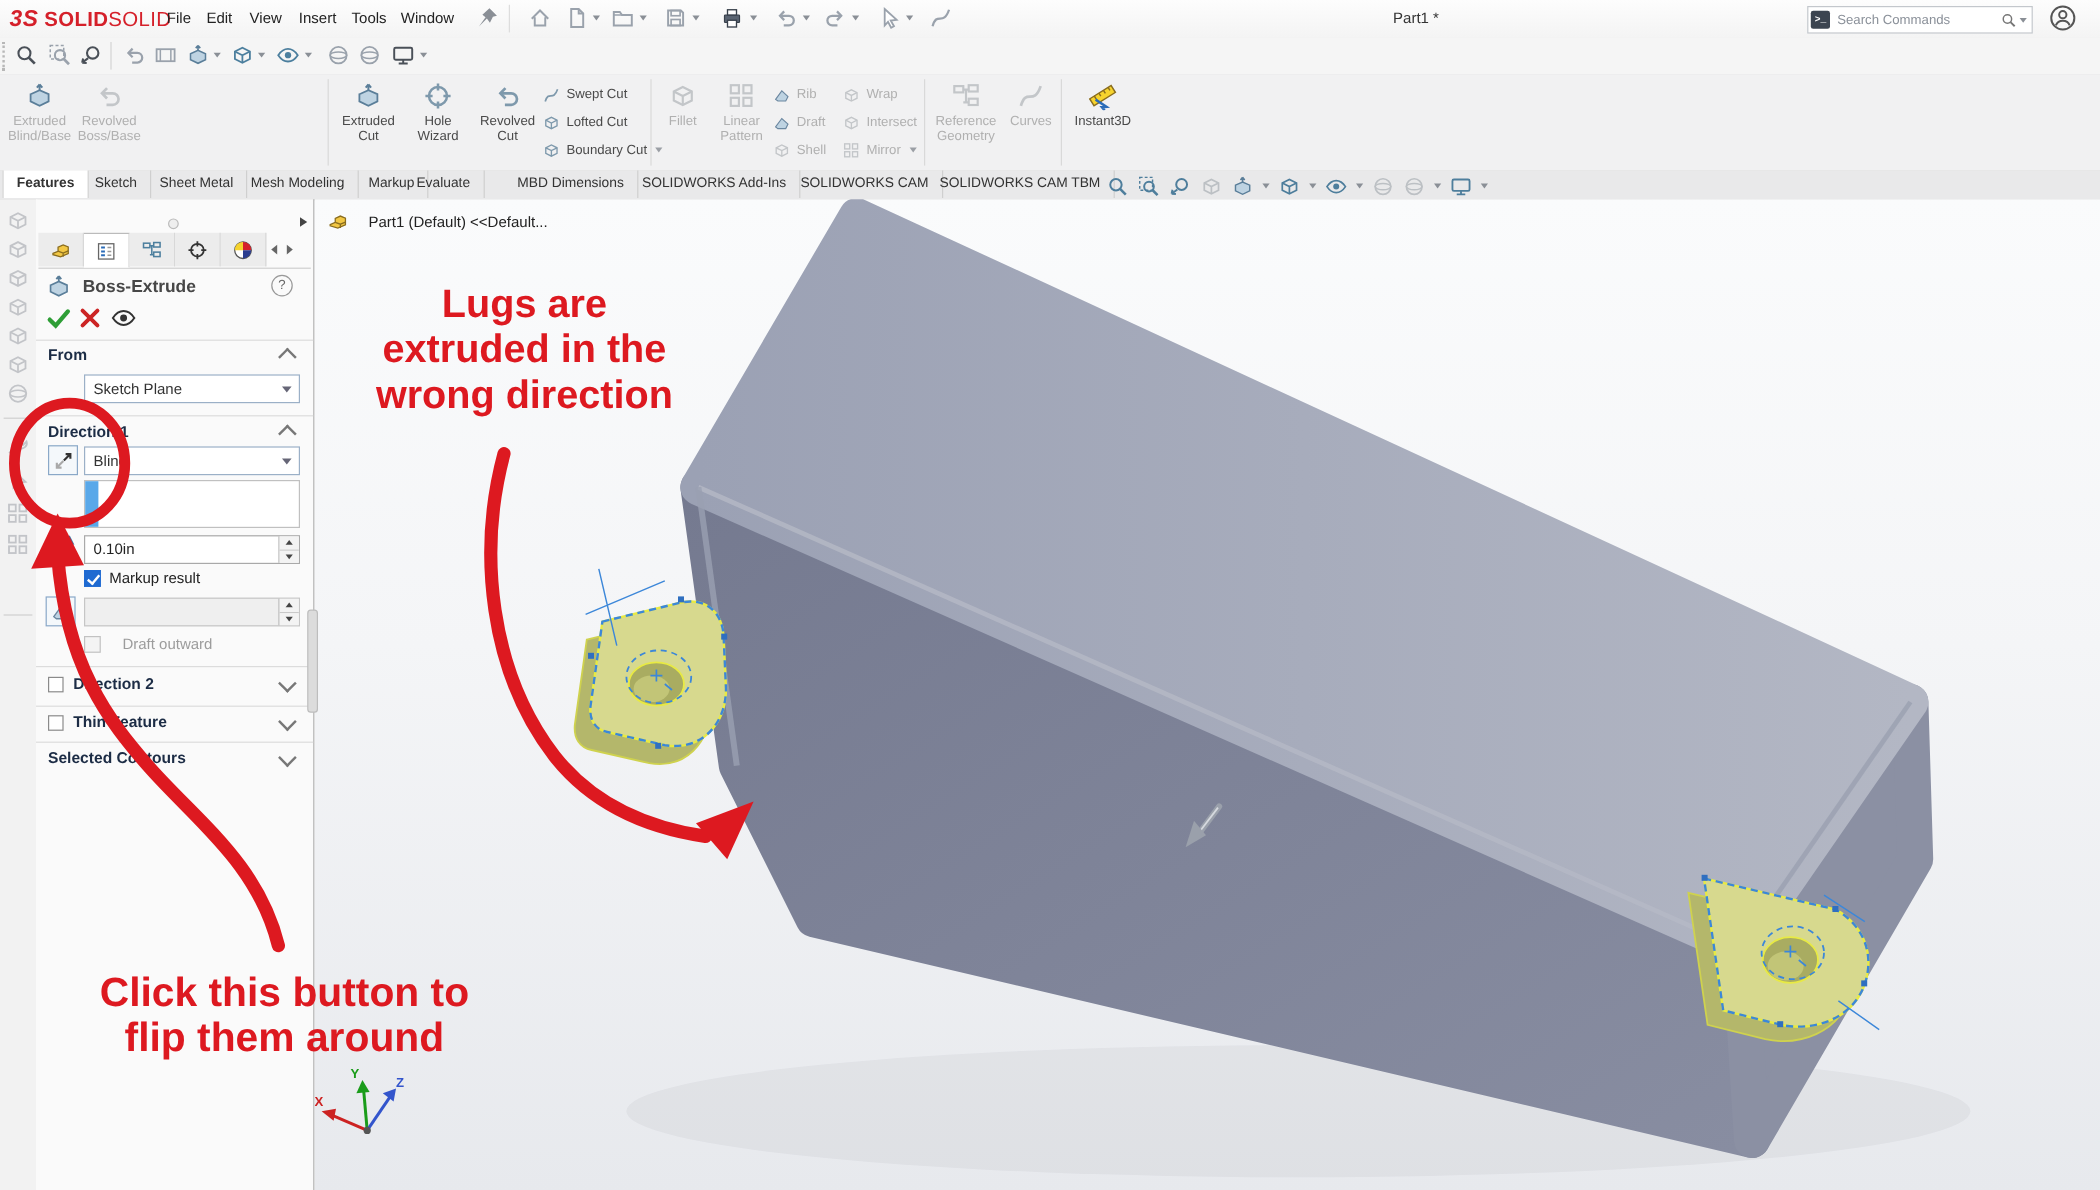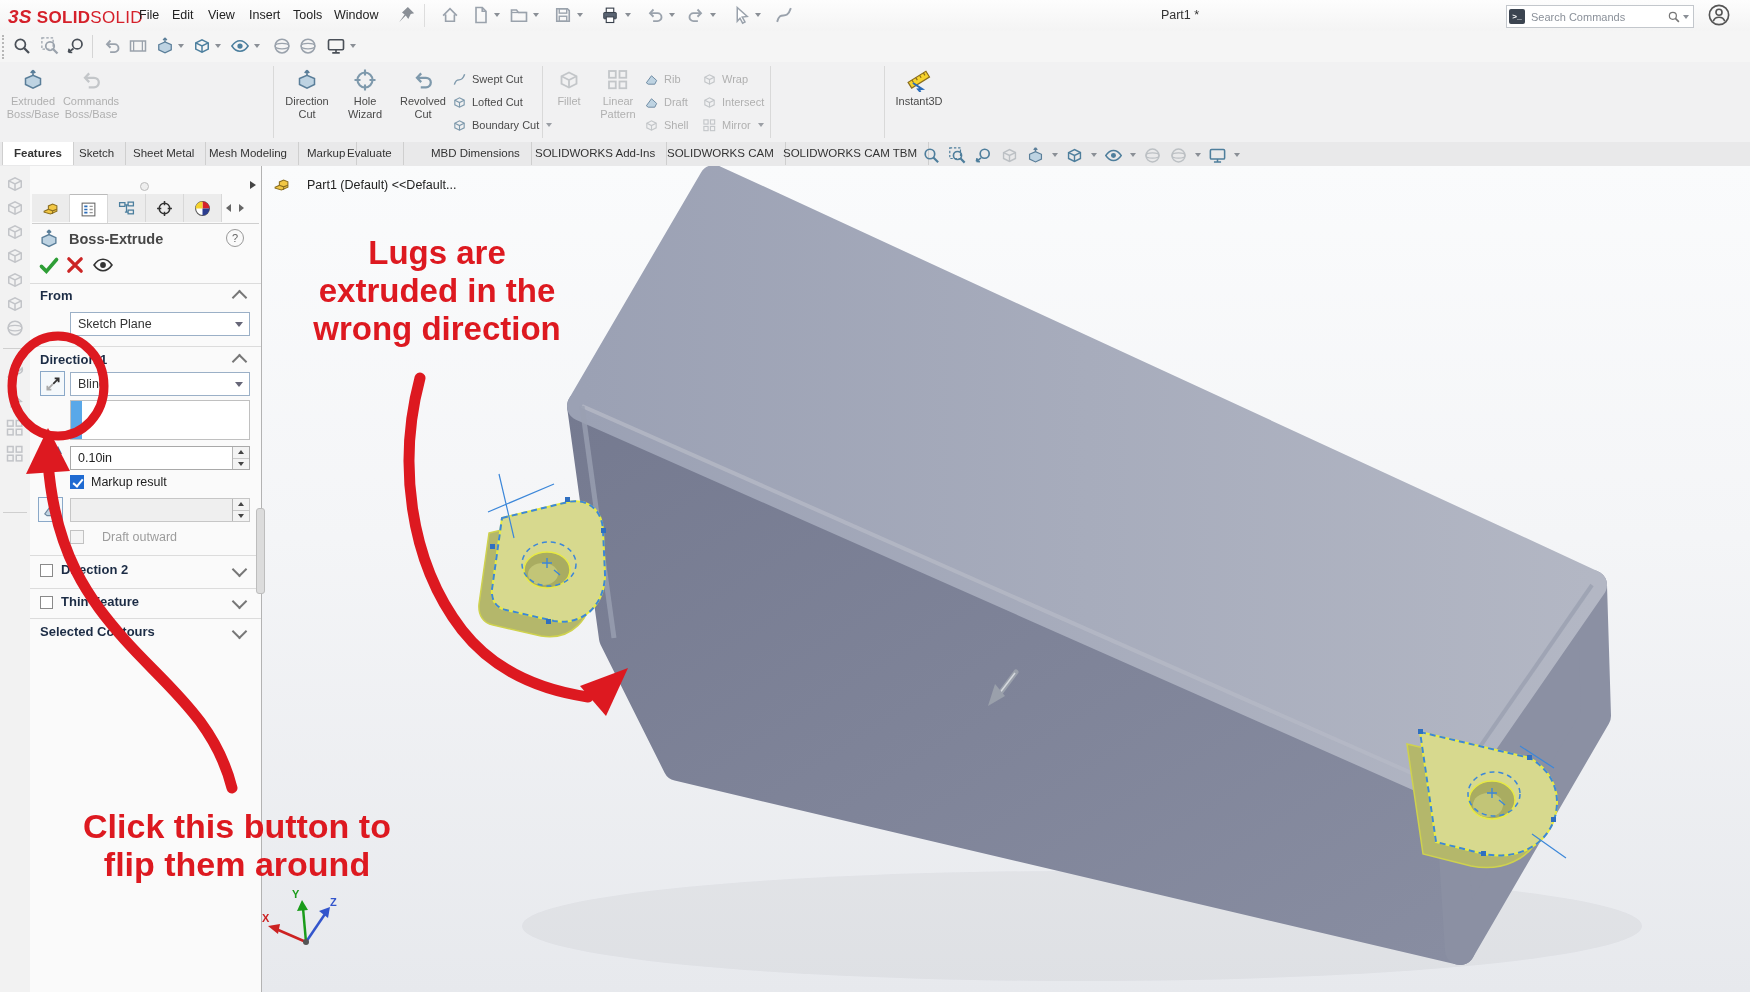--- a/index.html
+++ b/index.html
@@ -345,37 +345,37 @@
     <span class="caret" style="left:350px;top:13px"></span>
 </div>
 
 <div id="ribbon">
 
   <div class="rgroup" style="left:4px">
     <div class="rbig disabled">
         <svg>
           <use href="#i-extrude"></use>
         </svg>
-        <div class="lbl">Extruded Boss/Base</div>
+        <div class="lbl">Extruded Blind/Base</div>
       </div>
     <div class="rbig disabled">
         <svg>
           <use href="#i-undo"></use>
         </svg>
-        <div class="lbl">Commands Boss/Base</div>
+        <div class="lbl">Revolved Boss/Base</div>
       </div>
   </div>
   <div class="r-sep" style="left:273px"></div>
 
   <div class="rgroup" style="left:278px">
     <div class="rbig">
         <svg>
           <use href="#i-extrude"></use>
         </svg>
-        <div class="lbl">Direction Cut</div>
+        <div class="lbl">Extruded Cut</div>
       </div>
     <div class="rbig">
         <svg>
           <use href="#i-target"></use>
         </svg>
         <div class="lbl">Hole Wizard</div>
       </div>
     <div class="rbig">
         <svg>
           <use href="#i-undo"></use>
@@ -456,20 +456,34 @@
           <svg>
             <use href="#i-grid"></use>
           </svg>
           <span>Mirror</span>
           <span class="caret-i"></span>
         </div>
     </div>
   </div>
   <div class="r-sep" style="left:770px"></div>
 
+  <div class="rgroup" style="left:774px">
+    <div class="rbig disabled" style="width:62px">
+        <svg>
+          <use href="#i-tree"></use>
+        </svg>
+        <div class="lbl">Reference Geometry</div>
+      </div>
+    <div class="rbig disabled" style="width:46px">
+        <svg>
+          <use href="#i-curve"></use>
+        </svg>
+        <div class="lbl">Curves</div>
+      </div>
+  </div>
   <div class="r-sep" style="left:884px"></div>
 
   <div class="rgroup" style="left:888px">
     <div class="rbig" style="width:62px">
         <svg style="color:#8a6d1f">
           <use href="#i-ruler"></use>
         </svg>
         <div class="lbl">Instant3D</div>
       </div>
   </div>

